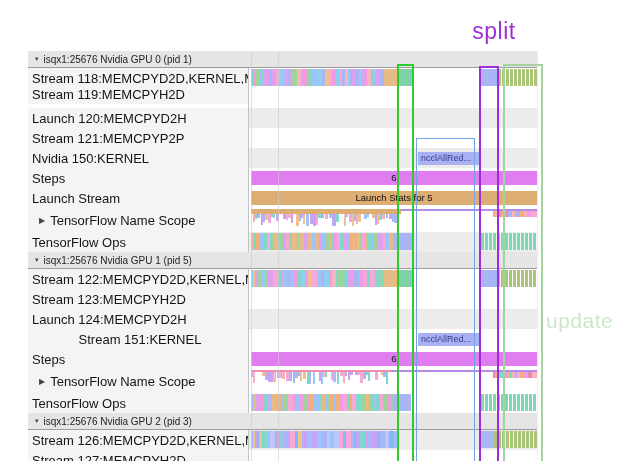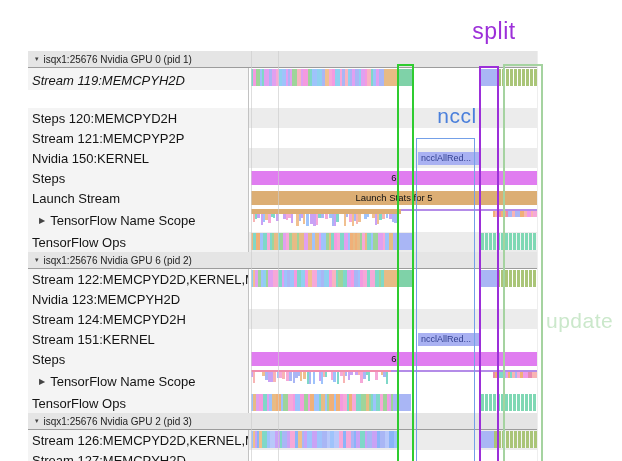--- a/index.html
+++ b/index.html
@@ -37,26 +37,26 @@
       <div class="rowlabel" style="top: 68px; height: 20px;">
         <div>Stream 118:MEMCPYD2D,KERNEL,ME</div>
       </div>
       <div class="track" style="top: 68px; height: 20px; background: rgb(255, 255, 255);">
         <div class="seg" style="left: 2px; width: 133px; top: 1px; height: 17px; background: linear-gradient(90deg, rgb(127, 216, 200) 0px, rgb(127, 216, 200) 2px, rgb(244, 154, 224) 2px, rgb(244, 154, 224) 5px, rgb(158, 212, 154) 5px, rgb(158, 212, 154) 9px, rgb(158, 195, 251) 9px, rgb(158, 195, 251) 11px, rgb(127, 216, 200) 11px, rgb(127, 216, 200) 13px, rgb(224, 160, 240) 13px, rgb(224, 160, 240) 18px, rgb(169, 182, 245) 18px, rgb(169, 182, 245) 21px, rgb(224, 160, 240) 21px, rgb(224, 160, 240) 25px, rgb(246, 168, 216) 25px, rgb(246, 168, 216) 28px, rgb(143, 208, 240) 28px, rgb(143, 208, 240) 31px, rgb(158, 195, 251) 31px, rgb(158, 195, 251) 35px, rgb(224, 160, 240) 35px, rgb(224, 160, 240) 37px, rgb(169, 182, 245) 37px, rgb(169, 182, 245) 39px, rgb(224, 160, 240) 39px, rgb(224, 160, 240) 41px, rgb(158, 212, 154) 41px, rgb(158, 212, 154) 46px, rgb(248, 180, 192) 46px, rgb(248, 180, 192) 50px, rgb(224, 160, 240) 50px, rgb(224, 160, 240) 52px, rgb(244, 154, 224) 52px, rgb(244, 154, 224) 57px, rgb(158, 212, 154) 57px, rgb(158, 212, 154) 59px, rgb(127, 216, 200) 59px, rgb(127, 216, 200) 61px, rgb(158, 195, 251) 61px, rgb(158, 195, 251) 66px, rgb(143, 208, 240) 66px, rgb(143, 208, 240) 71px, rgb(169, 182, 245) 71px, rgb(169, 182, 245) 74px, rgb(240, 192, 144) 74px, rgb(240, 192, 144) 78px, rgb(246, 168, 216) 78px, rgb(246, 168, 216) 81px, rgb(244, 154, 224) 81px, rgb(244, 154, 224) 84px, rgb(143, 208, 240) 84px, rgb(143, 208, 240) 89px, rgb(246, 168, 216) 89px, rgb(246, 168, 216) 91px, rgb(169, 182, 245) 91px, rgb(169, 182, 245) 94px, rgb(248, 180, 192) 94px, rgb(248, 180, 192) 97px, rgb(143, 208, 240) 97px, rgb(143, 208, 240) 99px, rgb(169, 182, 245) 99px, rgb(169, 182, 245) 101px, rgb(224, 160, 240) 101px, rgb(224, 160, 240) 104px, rgb(169, 182, 245) 104px, rgb(169, 182, 245) 108px, rgb(143, 208, 240) 108px, rgb(143, 208, 240) 110px, rgb(224, 160, 240) 110px, rgb(224, 160, 240) 114px, rgb(244, 154, 224) 114px, rgb(244, 154, 224) 116px, rgb(248, 180, 192) 116px, rgb(248, 180, 192) 120px, rgb(127, 216, 200) 120px, rgb(127, 216, 200) 122px, rgb(158, 195, 251) 122px, rgb(158, 195, 251) 125px, rgb(224, 160, 240) 125px, rgb(224, 160, 240) 128px, rgb(169, 182, 245) 128px, rgb(169, 182, 245) 133px);"></div>
         <div class="seg" style="left: 135px; width: 15px; top: 1px; height: 17px; background: rgb(231, 187, 133);"></div>
         <div class="seg" style="left: 150px; width: 15px; top: 1px; height: 17px; background: rgb(127, 210, 168);"></div>
         <div class="seg" style="left: 231px; width: 18px; top: 1px; height: 17px; background: rgb(169, 182, 245);"></div>
         <div class="seg" style="left: 249px; width: 39px; top: 1px; height: 17px; background: repeating-linear-gradient(90deg, rgb(170, 197, 120) 0px, rgb(170, 197, 120) 3px, rgba(255, 255, 255, 0.45) 3px, rgba(255, 255, 255, 0.45) 4px);"></div>
       </div>
-      <div class="rowlabel" style="top: 70px; height: 20px; font-style: italic;">
+      <div class="rowlabel" style="top: 84px; height: 20px;">
         <div>Stream 119:MEMCPYH2D</div>
       </div>
       <div class="track" style="top: 88px; height: 20px; background: rgb(255, 255, 255);"></div>
       <div class="rowlabel" style="top: 108px; height: 20px;">
-        <div>Steps 120:MEMCPYD2H</div>
+        <div>Launch 120:MEMCPYD2H</div>
       </div>
       <div class="track" style="top: 108px; height: 20px; background: rgb(236, 236, 236);"></div>
       <div class="rowlabel" style="top: 128px; height: 20px;">
         <div>Stream 121:MEMCPYP2P</div>
       </div>
       <div class="track" style="top: 128px; height: 20px; background: rgb(255, 255, 255);"></div>
       <div class="rowlabel" style="top: 148px; height: 20px;">
         <div>Nvidia 150:KERNEL</div>
       </div>
       <div class="track" style="top: 148px; height: 20px; background: rgb(236, 236, 236);">
@@ -145,28 +145,28 @@
         <div>Stream 122:MEMCPYD2D,KERNEL,MI</div>
       </div>
       <div class="track" style="top: 269px; height: 20px; background: rgb(255, 255, 255);">
         <div class="seg" style="left: 2px; width: 133px; top: 1px; height: 17px; background: linear-gradient(90deg, rgb(143, 208, 240) 0px, rgb(143, 208, 240) 2px, rgb(240, 192, 144) 2px, rgb(240, 192, 144) 4px, rgb(224, 160, 240) 4px, rgb(224, 160, 240) 7px, rgb(158, 212, 154) 7px, rgb(158, 212, 154) 10px, rgb(158, 195, 251) 10px, rgb(158, 195, 251) 12px, rgb(143, 208, 240) 12px, rgb(143, 208, 240) 15px, rgb(158, 212, 154) 15px, rgb(158, 212, 154) 17px, rgb(224, 160, 240) 17px, rgb(224, 160, 240) 22px, rgb(246, 168, 216) 22px, rgb(246, 168, 216) 27px, rgb(127, 216, 200) 27px, rgb(127, 216, 200) 31px, rgb(224, 160, 240) 31px, rgb(224, 160, 240) 33px, rgb(158, 195, 251) 33px, rgb(158, 195, 251) 36px, rgb(169, 182, 245) 36px, rgb(169, 182, 245) 39px, rgb(158, 195, 251) 39px, rgb(158, 195, 251) 43px, rgb(244, 154, 224) 43px, rgb(244, 154, 224) 46px, rgb(127, 216, 200) 46px, rgb(127, 216, 200) 50px, rgb(143, 208, 240) 50px, rgb(143, 208, 240) 54px, rgb(244, 154, 224) 54px, rgb(244, 154, 224) 57px, rgb(240, 192, 144) 57px, rgb(240, 192, 144) 61px, rgb(246, 168, 216) 61px, rgb(246, 168, 216) 66px, rgb(158, 195, 251) 66px, rgb(158, 195, 251) 70px, rgb(169, 182, 245) 70px, rgb(169, 182, 245) 73px, rgb(143, 208, 240) 73px, rgb(143, 208, 240) 78px, rgb(244, 154, 224) 78px, rgb(244, 154, 224) 81px, rgb(248, 180, 192) 81px, rgb(248, 180, 192) 85px, rgb(127, 216, 200) 85px, rgb(127, 216, 200) 87px, rgb(158, 212, 154) 87px, rgb(158, 212, 154) 92px, rgb(127, 216, 200) 92px, rgb(127, 216, 200) 96px, rgb(224, 160, 240) 96px, rgb(224, 160, 240) 100px, rgb(244, 154, 224) 100px, rgb(244, 154, 224) 103px, rgb(169, 182, 245) 103px, rgb(169, 182, 245) 107px, rgb(158, 195, 251) 107px, rgb(158, 195, 251) 109px, rgb(244, 154, 224) 109px, rgb(244, 154, 224) 112px, rgb(246, 168, 216) 112px, rgb(246, 168, 216) 116px, rgb(127, 216, 200) 116px, rgb(127, 216, 200) 119px, rgb(246, 168, 216) 119px, rgb(246, 168, 216) 124px, rgb(127, 216, 200) 124px, rgb(127, 216, 200) 128px, rgb(158, 212, 154) 128px, rgb(158, 212, 154) 130px, rgb(127, 216, 200) 130px, rgb(127, 216, 200) 133px);"></div>
         <div class="seg" style="left: 135px; width: 14px; top: 1px; height: 17px; background: rgb(231, 187, 133);"></div>
         <div class="seg" style="left: 149px; width: 16px; top: 1px; height: 17px; background: rgb(127, 210, 168);"></div>
         <div class="seg" style="left: 231px; width: 17px; top: 1px; height: 17px; background: rgb(169, 182, 245);"></div>
         <div class="seg" style="left: 248px; width: 40px; top: 1px; height: 17px; background: repeating-linear-gradient(90deg, rgb(170, 197, 120) 0px, rgb(170, 197, 120) 3px, rgba(255, 255, 255, 0.45) 3px, rgba(255, 255, 255, 0.45) 4px);"></div>
       </div>
       <div class="rowlabel" style="top: 289px; height: 20px;">
-        <div>Nvidia 123:MEMCPYH2D</div>
+        <div>Stream 123:MEMCPYH2D</div>
       </div>
       <div class="track" style="top: 289px; height: 20px; background: rgb(255, 255, 255);"></div>
       <div class="rowlabel" style="top: 309px; height: 20px;">
-        <div>Stream 124:MEMCPYD2H</div>
+        <div>Launch 124:MEMCPYD2H</div>
       </div>
       <div class="track" style="top: 309px; height: 20px; background: rgb(236, 236, 236);"></div>
-      <div class="rowlabel" style="top: 329px; height: 20px;">
+      <div class="rowlabel" style="top: 329px; height: 20px; justify-content: center;">
         <div>Stream 151:KERNEL</div>
       </div>
       <div class="track" style="top: 329px; height: 20px; background: rgb(255, 255, 255);">
         <div class="seg ncclbar" style="left: 169px; width: 61px; top: 4px; height: 13px; line-height: 13px; background: rgb(169, 177, 242); color: rgb(50, 63, 143);">ncclAllRed...</div>
       </div>
       <div class="rowlabel" style="top: 349px; height: 20px;">
         <div>Steps</div>
       </div>
       <div class="track" style="top: 349px; height: 20px; background: rgb(255, 255, 255);">
         <div class="seg barlabel" style="left: 2px; width: 286px; top: 3px; height: 14px; line-height: 14px; background: rgb(224, 125, 240);">6</div>
@@ -243,31 +243,30 @@
       <div class="rowlabel" style="top: 450px; height: 20px;">
         <div>Stream 127:MEMCPYH2D</div>
       </div>
       <div class="track" style="top: 450px; height: 20px; background: rgb(255, 255, 255);"></div>
     </div>
   <div class="vrect" id="rect-concat" style="border-color: rgb(47, 204, 48);"></div>
   <div class="vrect" id="rect-split" style="border-color: rgb(156, 47, 217);"></div>
   <div class="vrect" id="rect-weight" style="border-color: rgb(165, 211, 160);"></div>
   <div class="vrect" id="rect-nccl" style="border-color: rgb(116, 160, 232);"></div>
   <div class="ann" id="ann-split" style="color: rgb(156, 47, 217);">split</div>
-  <div class="ann" id="ann-nccl" style="color: rgb(74, 127, 219);">nccl</div>
   <div class="ann" id="ann-weight" style="color: rgb(203, 232, 203);">
     <div>update</div>
   </div>
 <div class="hdr" style="top: 51px;">
       <div class="tri">▾</div>
       <div>isqx1:25676 Nvidia GPU 0 (pid 1)</div>
     </div>
     <div class="hdr" style="top: 252px;">
       <div class="tri">▾</div>
-      <div>isqx1:25676 Nvidia GPU 6 (pid 2)</div>
+      <div>isqx1:25676 Nvidia GPU 1 (pid 5)</div>
     </div>
     <div class="hdr" style="top: 413px;">
       <div class="tri">▾</div>
       <div>isqx1:25676 Nvidia GPU 2 (pid 3)</div>
     </div>
     <div class="gridline" style="left: 251px; top: 51px; height: 410px;"></div>
     <div class="gridline" style="left: 278px; top: 51px; height: 410px;"></div>
     <div class="gridline" style="left: 537px; top: 51px; height: 410px; opacity: 0.35;"></div>
   </div>
 

